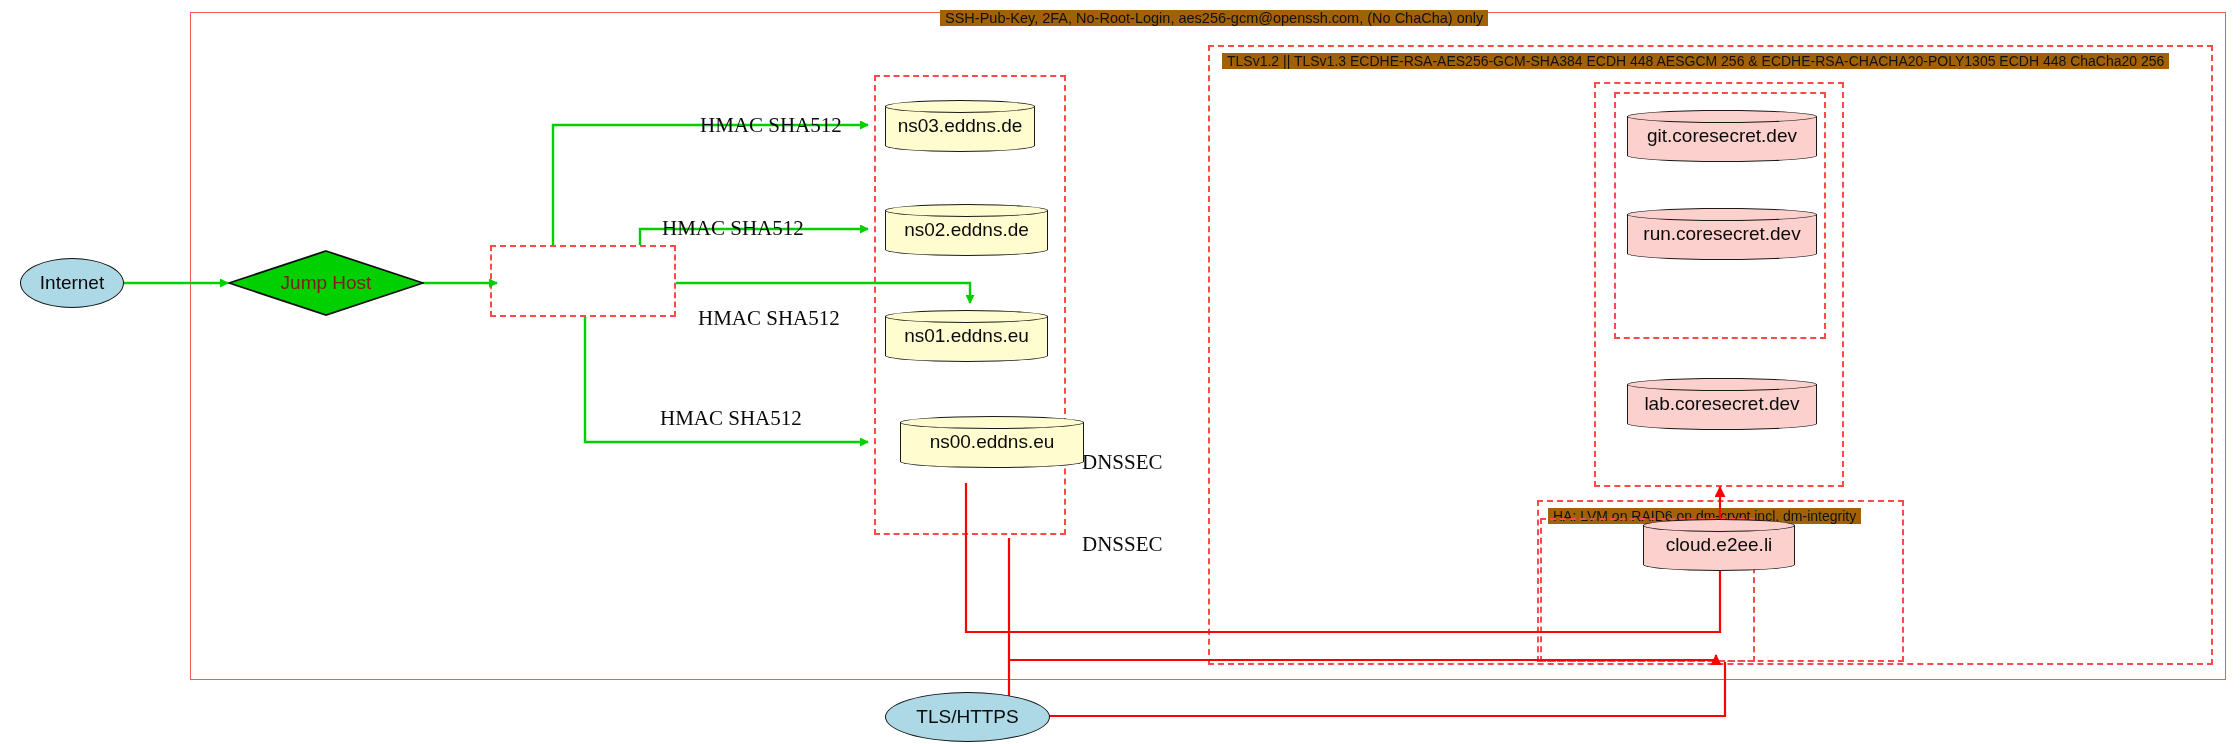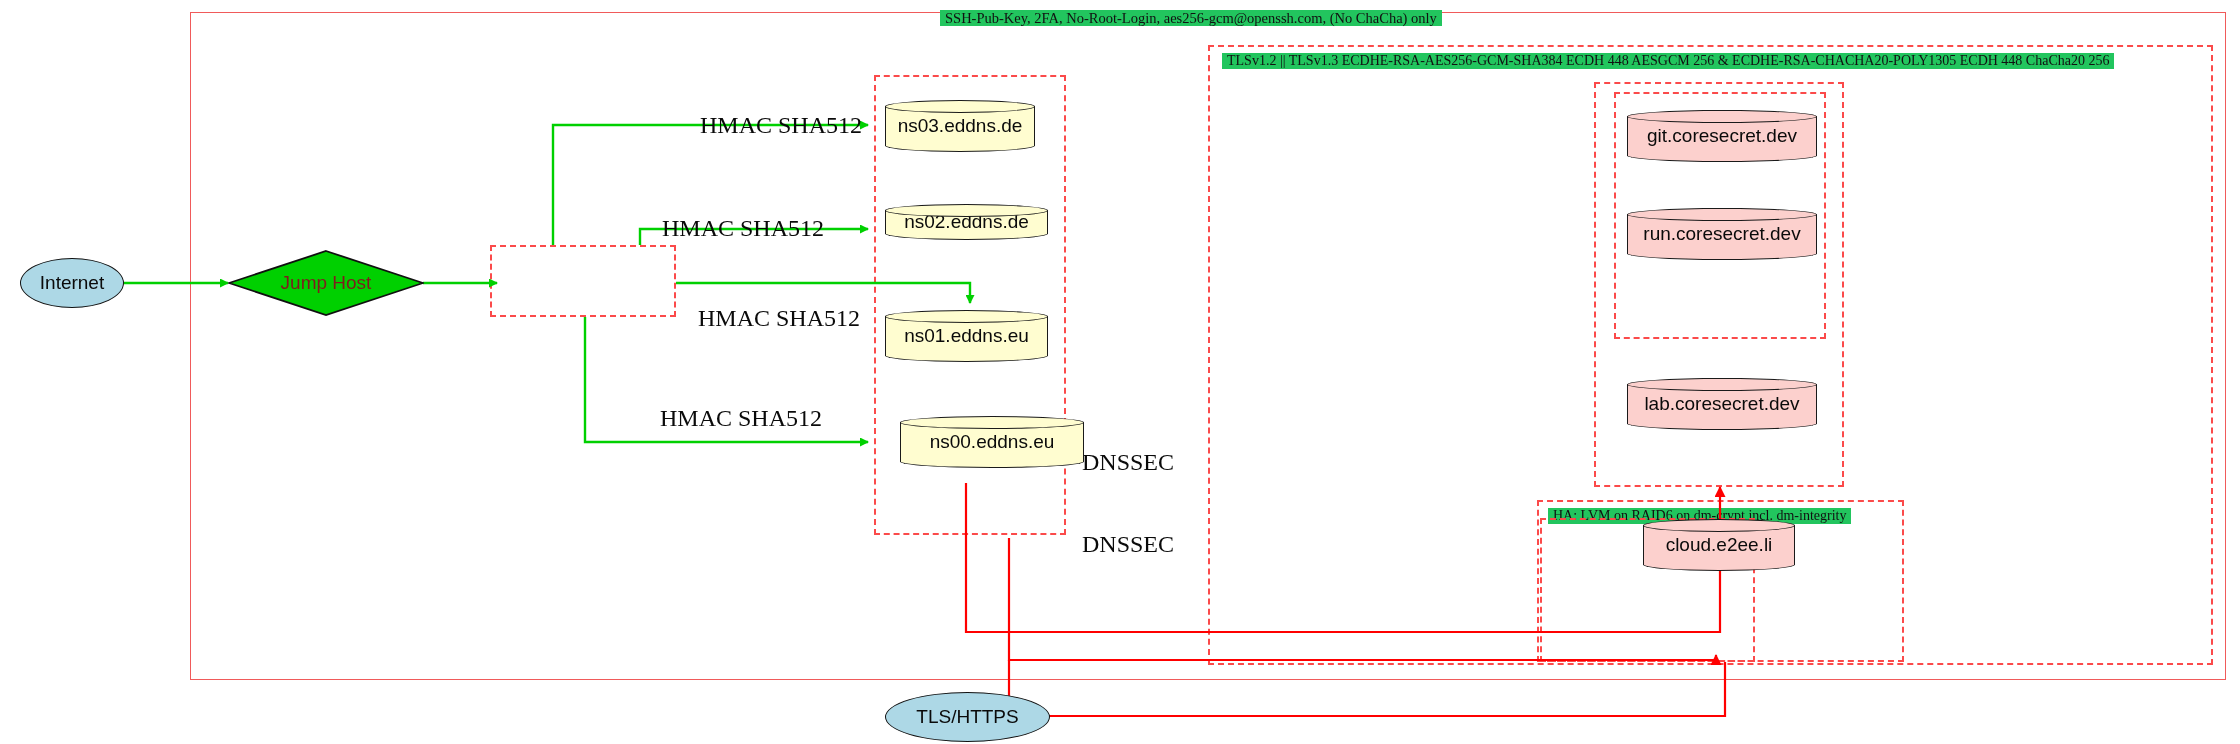--- a/index.html
+++ b/index.html
@@ -5,22 +5,22 @@
   html,body{margin:0;padding:0;background:#ffffff;}
   body{width:2240px;height:744px;position:relative;overflow:hidden;
        font-family:"Liberation Sans", sans-serif;}
   #stage{position:absolute;left:0;top:0;width:2240px;height:744px;}
 
   
   .cluster{position:absolute;box-sizing:border-box;}
   .cl-solid{border:1.6px solid #f05a5a;}
   .cl-dash{border:2px dashed #fb4a4a;}
 
-  .cl-label{position:absolute;font-family:Liberation Serif, serif;
-            font-size:14.5px;color:#111;white-space:nowrap;background:#22c55e;
+  .cl-label{position:absolute;font-family:Liberation Sans, sans-serif;
+            font-size:14.5px;color:#111;white-space:nowrap;background:#a16207;
             padding:0 5px;line-height:16px;}
 
   
   .node{position:absolute;box-sizing:border-box;display:flex;
         align-items:center;justify-content:center;white-space:nowrap;
         color:#0a0a0a;}
 
   .ellipse{border:1.7px solid #121212;border-radius:50%;
            background:#add8e6;font-size:19px;}
 
@@ -42,21 +42,21 @@
             color:#0a0a0a;}
   .cyl.cream .body,.cyl.cream .top,.cyl.cream .bot{background:#fffdd0;}
   .cyl.pink  .body,.cyl.pink  .top,.cyl.pink  .bot{background:#fcd0cd;}
   .cyl.lav   .body,.cyl.lav   .top,.cyl.lav   .bot{background:#dcdcf5;}
   .cyl .bot{z-index:1;}
   .cyl .body{z-index:2;}
   .cyl .top{z-index:4;}
 
   
   .elabel{position:absolute;font-family:"Liberation Serif", serif;
-          font-size:24px;color:#0a0a0a;white-space:nowrap;line-height:20px;}
+          font-size:21px;color:#0a0a0a;white-space:nowrap;line-height:20px;}
 
   #edges{position:absolute;left:0;top:0;width:2240px;height:744px;
          pointer-events:none;}
 </style>
 </head>
 <body>
 
 <div id="stage">
 
   <div class="cluster cl-solid" style="left:190px;top:12px;width:2036px;height:668px;"></div>
@@ -117,21 +117,21 @@
   </div>
 
 
   <div class="cyl cream" style="left:885px;top:100px;width:150px;height:52px;">
     <div class="bot"></div>
     <div class="body"></div>
     <div class="top"></div>
     <div class="txt">ns03.eddns.de</div>
   </div>
 
-  <div class="cyl cream" style="left:885px;top:204px;width:163px;height:36px;">
+  <div class="cyl cream" style="left:885px;top:204px;width:163px;height:52px;">
     <div class="bot"></div>
     <div class="body"></div>
     <div class="top"></div>
     <div class="txt">ns02.eddns.de</div>
   </div>
 
   <div class="cyl cream" style="left:885px;top:310px;width:163px;height:52px;">
     <div class="bot"></div>
     <div class="body"></div>
     <div class="top"></div>

